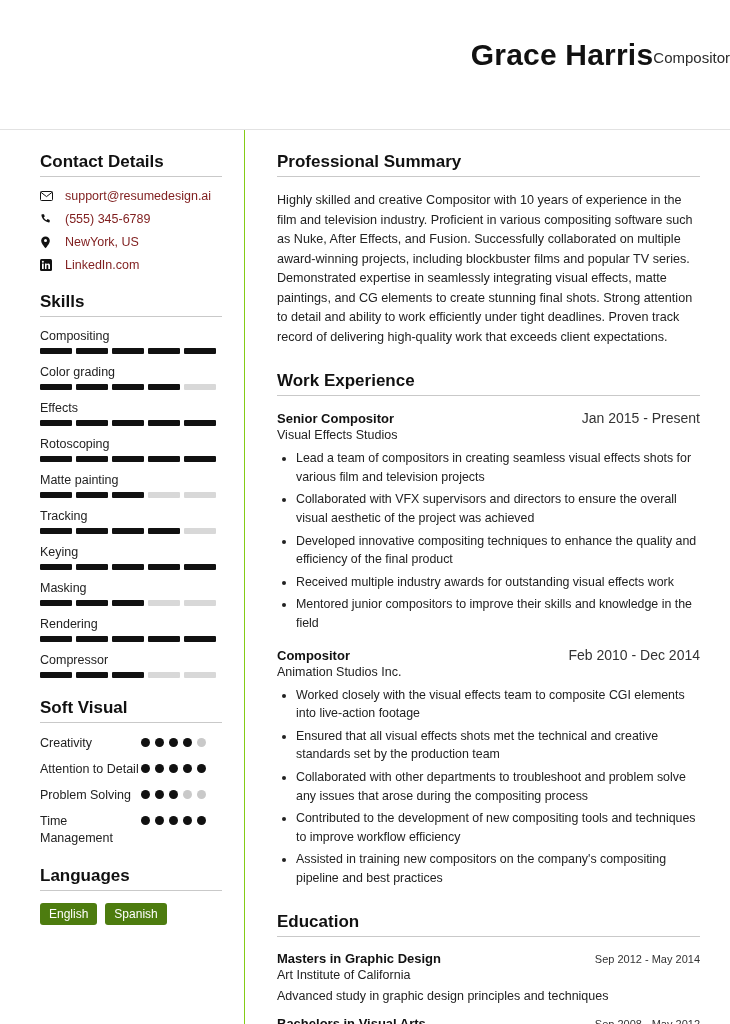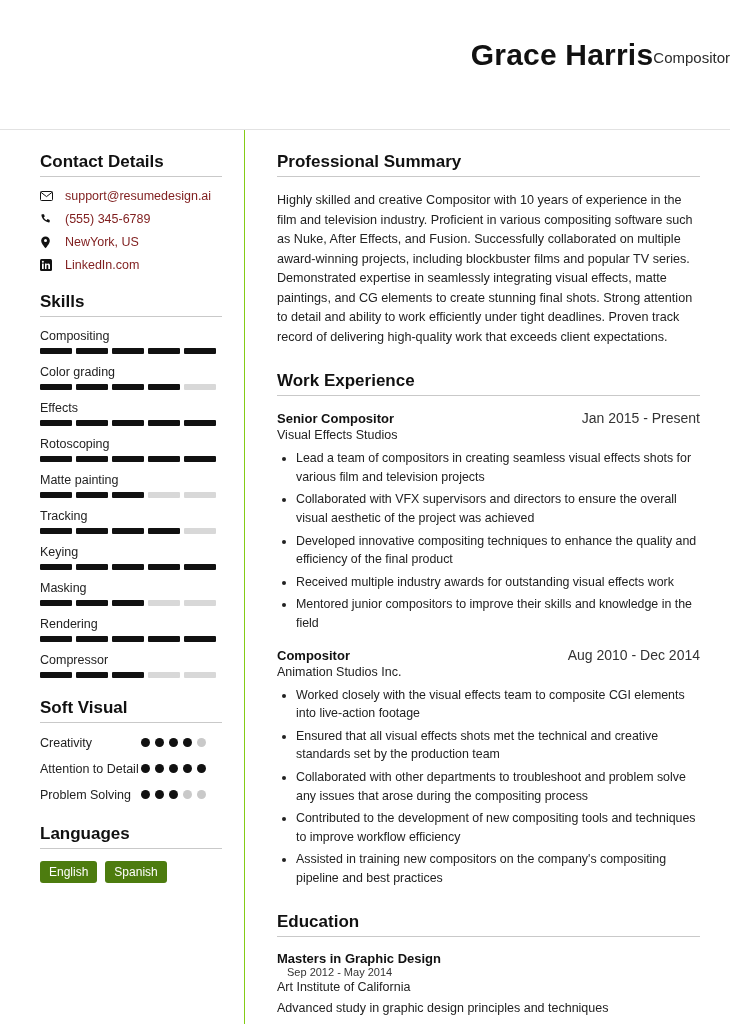--- a/index.html
+++ b/index.html
@@ -163,21 +163,20 @@
     font-size: 12.4px;
     line-height: 1.5;
     color: #222;
     margin-bottom: 4px;
   }
   .edu { margin-bottom: 13px; }
   .edu-head {
     display: flex;
     justify-content: space-between;
     align-items: baseline;
-    flex-direction: column;
   }
   .edu-title { font-size: 13px; font-weight: bold; color: #111; }
   .edu-date { font-size: 11px; color: #333; white-space: nowrap; padding-left: 10px; }
   .edu-org { font-size: 12.5px; color: #222; margin-top: 2px; }
   .edu-desc { font-size: 12.5px; color: #222; margin-top: 7px; }
   .mt24 { margin-top: 24px; }
 </style>
 </head>
 <body>
 
@@ -370,20 +369,30 @@
             <div class="soft-row">
               <div class="soft-name">Problem Solving</div>
               <div class="dots">
                 <span class="dot on"></span>
                 <span class="dot on"></span>
                 <span class="dot on"></span>
                 <span class="dot"></span>
                 <span class="dot"></span>
               </div>
             </div>
+            <div class="soft-row">
+              <div class="soft-name">Time Management</div>
+              <div class="dots">
+                <span class="dot on"></span>
+                <span class="dot on"></span>
+                <span class="dot on"></span>
+                <span class="dot on"></span>
+                <span class="dot on"></span>
+              </div>
+            </div>
           </div>
       </div>
 
       <div class="block">
         <div class="sec-title">Languages</div>
         <hr class="sec-rule">
         <div class="lang-wrap" id="lang-list">
             <span class="lang">English</span>
             <span class="lang">Spanish</span>
           </div>
@@ -413,21 +422,21 @@
                 <li>Lead a team of compositors in creating seamless visual effects shots for various film and television projects</li>
                 <li>Collaborated with VFX supervisors and directors to ensure the overall visual aesthetic of the project was achieved</li>
                 <li>Developed innovative compositing techniques to enhance the quality and efficiency of the final product</li>
                 <li>Received multiple industry awards for outstanding visual effects work</li>
                 <li>Mentored junior compositors to improve their skills and knowledge in the field</li>
               </ul>
             </div>
             <div class="job">
               <div class="job-head">
                 <div class="job-title">Compositor</div>
-                <div class="job-date">Aug 2010 - Dec 2014</div>
+                <div class="job-date">Feb 2010 - Dec 2014</div>
               </div>
               <div class="job-org">Animation Studios Inc.</div>
               <ul class="bullets">
                 <li>Worked closely with the visual effects team to composite CGI elements into live-action footage</li>
                 <li>Ensured that all visual effects shots met the technical and creative standards set by the production team</li>
                 <li>Collaborated with other departments to troubleshoot and problem solve any issues that arose during the compositing process</li>
                 <li>Contributed to the development of new compositing tools and techniques to improve workflow efficiency</li>
                 <li>Assisted in training new compositors on the company's compositing pipeline and best practices</li>
               </ul>
             </div>

